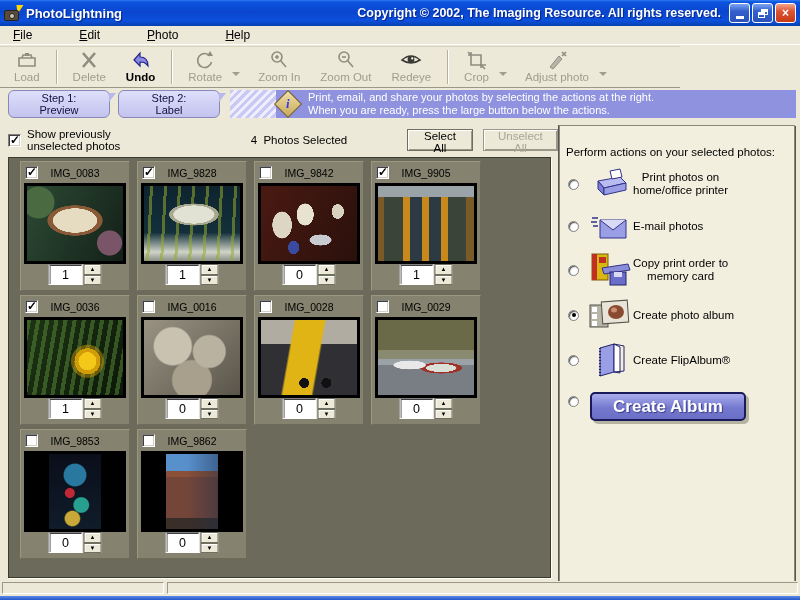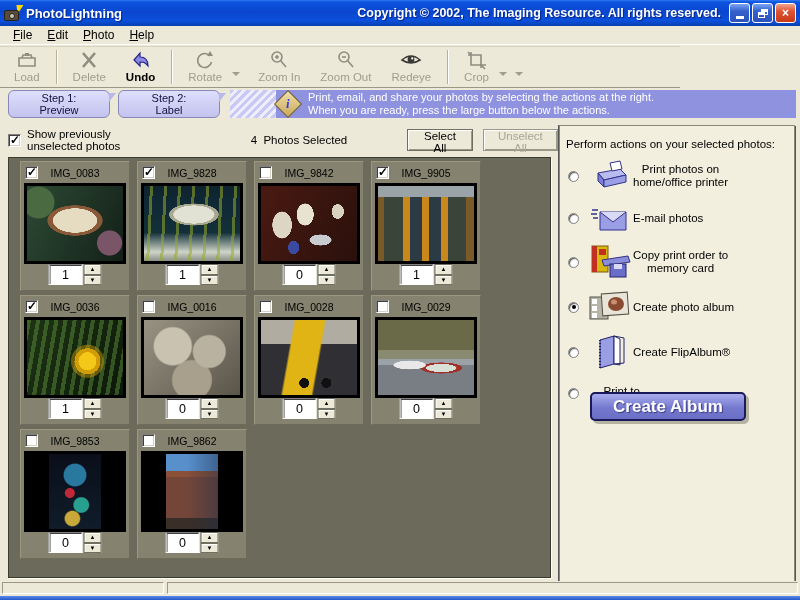--- a/index.html
+++ b/index.html
@@ -22,21 +22,21 @@
     background:linear-gradient(to bottom,#7aa4f4,#3560cc 40%,#2b52bc); }
   .winbtn.close { background:linear-gradient(to bottom,#f2a48c,#dd5533 40%,#c83a18); }
   .glyph-min { width:8px; height:3px; background:#fff; margin-top:9px; }
   .glyph-restore { position:relative; width:10px; height:9px; }
   .glyph-restore i { position:absolute; border:1px solid #fff; border-top-width:3px; }
   .glyph-restore i:first-child { right:0; top:0; width:7px; height:6px; }
   .glyph-restore i:last-child { left:0; bottom:0; width:7px; height:6px; background:linear-gradient(to bottom,#3560cc,#2b52bc); }
 
   
   .menubar { position:absolute; left:0; top:26px; width:800px; height:19px; background:#ECE9D8;
-    display:flex; align-items:center; padding-left:6px; border-bottom:1px solid #fff; }
+    display:flex; align-items:center; padding-left:6px; border-bottom:1px solid #fff;gap:32px; }
   .menu-item { font-size:12px; color:#000; padding:1px 8px 2px 7px; }
   .menu-item::first-letter { text-decoration:underline; }
 
   
   .toolbar { position:absolute; left:0; top:46px; width:680px; height:42px; background:#ECE9D8;
     border-top:1px solid #d8d4c0; border-bottom:1px solid #9a9884; display:flex; align-items:stretch; padding-left:4px; }
   .tb-btn { display:flex; flex-direction:column; align-items:center; justify-content:flex-start; padding:3px 10px 1px; }
   .tb-lbl { font-size:11.5px; color:#000; margin-top:1px; white-space:nowrap; }
   .tb-btn.disabled .tb-lbl { color:#9f9d8e; }
   .tb-btn.enabled .tb-lbl { color:#000; font-weight:bold; }
@@ -133,21 +133,21 @@
     radial-gradient(circle at 40% 52%, #c02838 0 9%, rgba(0,0,0,0) 11%),
     radial-gradient(circle at 62% 68%, #28a090 0 12%, rgba(0,0,0,0) 14%),
     radial-gradient(circle at 45% 86%, #c8a838 0 10%, rgba(0,0,0,0) 12%),
     linear-gradient(#0a0e1a,#101c2a); }
   .ph-9862 { background:
     linear-gradient(90deg, rgba(0,0,0,0) 40%, rgba(30,45,70,.45)),
     linear-gradient(#5890cc 0 22%, #8a5038 22% 30%, #74463a 30% 86%, #3a2e28 86%); }
 
   
   .actions { position:absolute; left:559px; top:125px; width:236px; height:459px;
-    background:#F2EFDF; border:1px solid #8a8874; box-shadow:-1px 0 0 #555, 1px 1px 0 #555; padding:12px 4px; }
+    background:#F2EFDF; border:1px solid #8a8874; box-shadow:-1px 0 0 #555, 1px 1px 0 #555; padding:20px 4px; }
   .actions-header { font-size:11.5px; color:#000; margin:0 0 4px 2px; }
   .option { display:flex; align-items:center;text-align:center; }
   .radio { width:11px; height:11px; border-radius:50%; background:#fff; border:1px solid #808080;
     box-shadow:inset 1px 1px 1px #555; margin:0 8px 0 4px; position:relative; flex:0 0 auto; }
   .radio.checked::after { content:""; position:absolute; left:2.5px; top:2.5px; width:4px; height:4px; border-radius:50%; background:#000; }
   .opt-icon { width:46px; height:36px; display:flex; align-items:center; justify-content:center; flex:0 0 auto; }
   .opt-label { font-size:11.5px; line-height:13px; white-space:pre-line; color:#000; }
   .brand-orange { color:#f5a400; font-weight:bold; }
   .sparkle { color:#f5a400; font-size:9px; vertical-align:super; letter-spacing:-1px; }
   .sparkle b { color:#e06a9a; }
@@ -260,20 +260,27 @@
     </div>
     <div class="tb-sep"></div>
     <div class="tb-btn disabled">
       <svg class="tb-ico" viewBox="0 0 22 20">
           <path class="dis" d="M5 2 L5 15 L20 15 M2 5 L15 5 L15 18"></path>
           <path class="dis" d="M2 2 L6 6 M14 14 L19 19"></path>
         </svg>
       <span class="tb-lbl">Crop</span>
     </div>
     <span class="tb-drop"></span>
+    <div class="tb-btn disabled">
+      <svg class="tb-ico" viewBox="0 0 22 20">
+          <path d="M4 17 L13 6 L16 9 L7 19 Z" fill="#b8b6aa" stroke="#8f8d80" stroke-width="1"></path>
+          <path class="dis" d="M16 2 L20 6 M20 2 L16 6"></path>
+        </svg>
+      <span class="tb-lbl">Adjust photo</span>
+    </div>
     <span class="tb-drop"></span>
   </div>
 
   <div class="steprow">
     <div class="steptab">
       <span>Step 1:</span>
         <span>Preview</span>
         <span class="tail"></span>
     </div>
     <div class="steptab">

